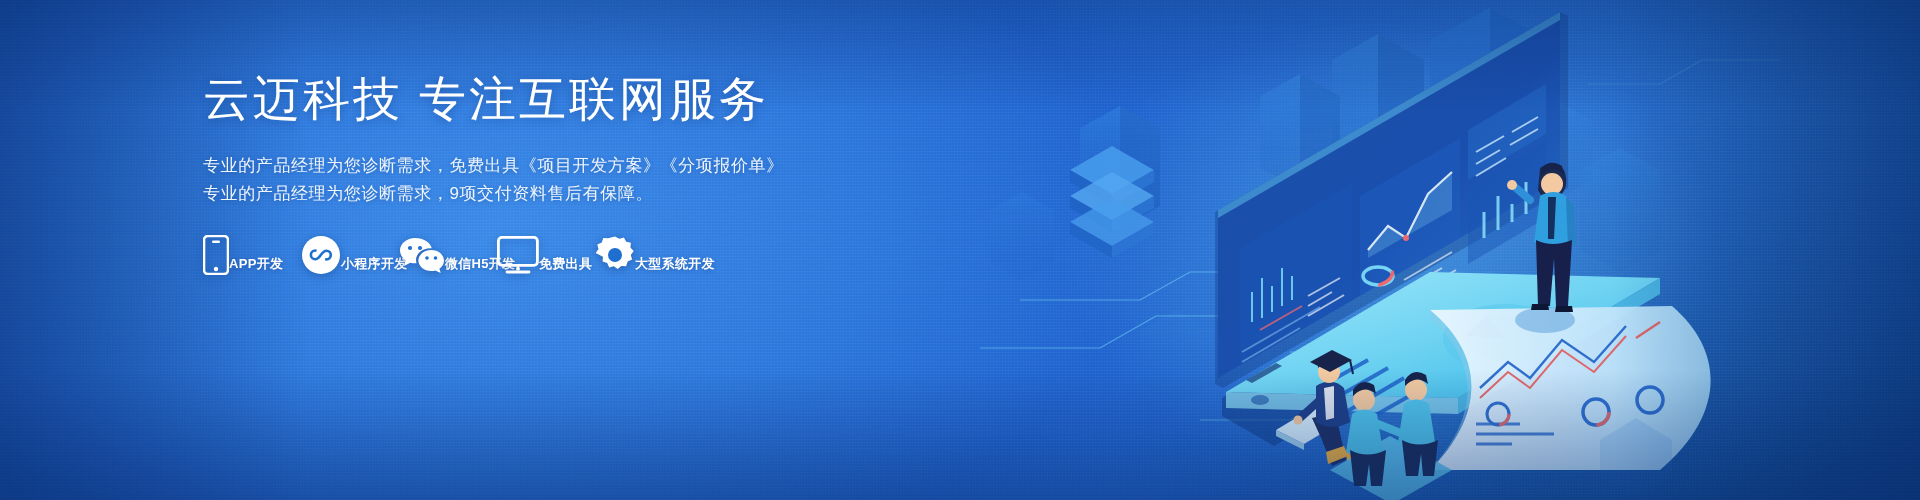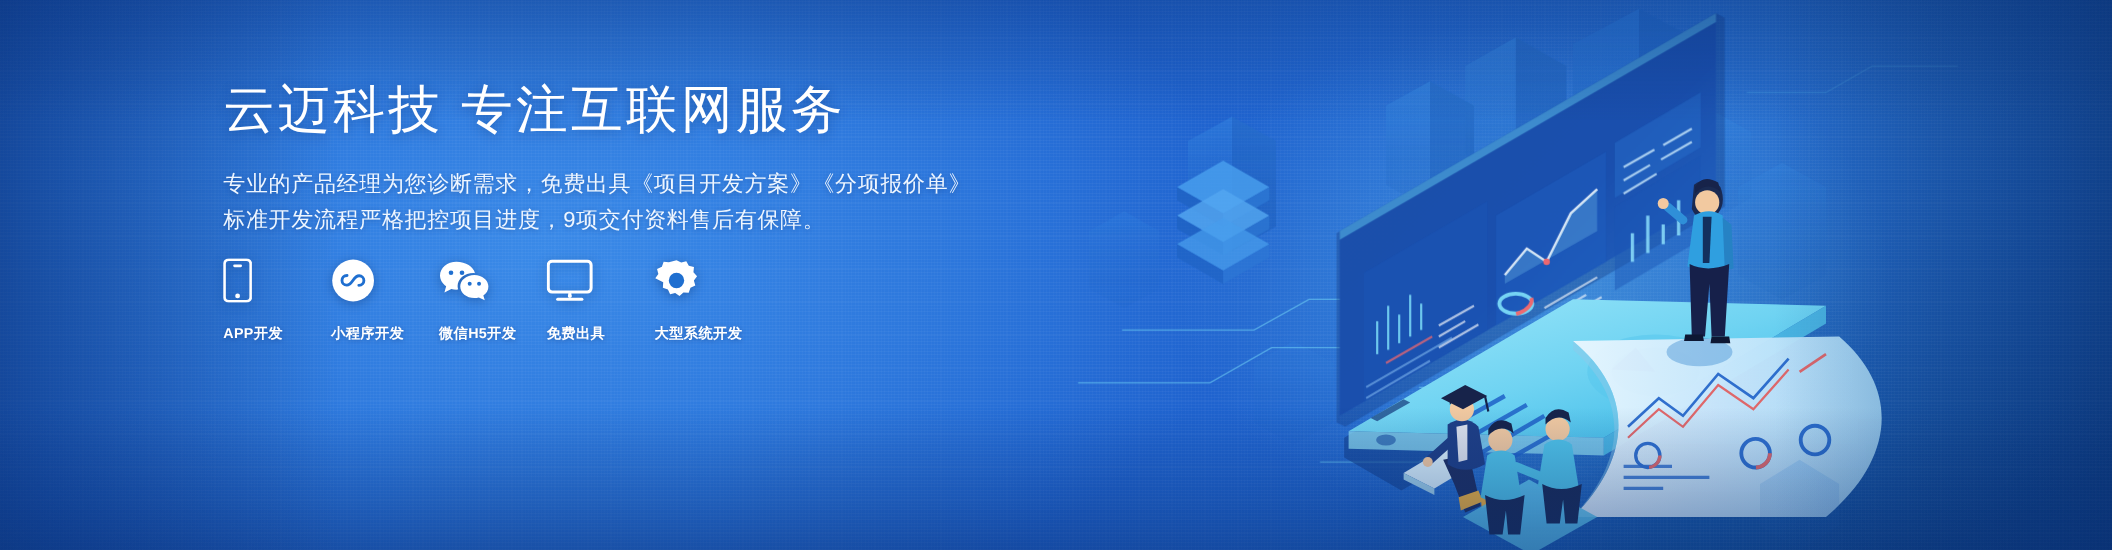--- a/index.html
+++ b/index.html
@@ -28,28 +28,28 @@
   }
 
   
   .copy{position:absolute;left:203px;top:72px;width:700px;}
   .headline{
     font-size:47px;font-weight:400;color:#ffffff;letter-spacing:3px;
     line-height:1.15;white-space:nowrap;margin:0 0 26px 0;
     text-shadow:0 2px 10px rgba(4,36,96,.35);
   }
   .sub{
-    font-size:20px;color:#eef6ff;line-height:1.62;letter-spacing:.6px;
+    font-size:17px;color:#eef6ff;line-height:1.62;letter-spacing:.6px;
     white-space:nowrap;margin:0;font-weight:400;
     text-shadow:0 1px 5px rgba(4,36,96,.30);
   }
 
   
   .services{position:absolute;left:203px;top:233px;display:flex;align-items:flex-end;gap:26px;}
-  .svc{width:72px;display:flex;flex-direction:column;align-items:flex-start;cursor:pointer;}
+  .svc{width:72px;display:flex;align-items:center;cursor:pointer;}
   .svc .ico{height:44px;display:flex;align-items:center;justify-content:center;margin-bottom:17px;}
   .svc .ico svg{display:block;filter:drop-shadow(0 2px 5px rgba(4,36,96,.35));}
   .svc .lbl{
     font-size:13px;color:#ffffff;font-weight:700;white-space:nowrap;letter-spacing:.3px;
     text-shadow:0 1px 4px rgba(4,36,96,.35);
   }
 
   
   .art{position:absolute;right:0;top:0;width:960px;height:500px;}
   .art svg{display:block;}
@@ -311,21 +311,21 @@
         <path d="M640 440 L676 418 L712 440 L712 478 L676 500 L640 478 Z" fill="url(#bldB)"></path>
       </g>
     </svg>
   </div>
 
   <div class="vignette"></div>
 
   <div class="copy">
     <h1 class="headline">云迈科技 专注互联网服务</h1>
     <p class="sub">专业的产品经理为您诊断需求，免费出具《项目开发方案》《分项报价单》</p>
-    <p class="sub">标准开发流程严格把控项目进度，9项交付资料售后有保障。</p>
+    <p class="sub">专业的产品经理为您诊断需求，9项交付资料售后有保障。</p>
   </div>
 
   <div class="services">
 
     <div class="svc">
       <span class="ico">
         <svg width="26" height="40" viewBox="0 0 26 40">
           <rect x="1" y="1" width="24" height="38" rx="4" fill="none" stroke="#fff" stroke-width="2.6"></rect>
           <rect x="9" y="5.5" width="8" height="2.4" rx="1.2" fill="#fff"></rect>
           <circle cx="13" cy="34" r="2.2" fill="#fff"></circle>

